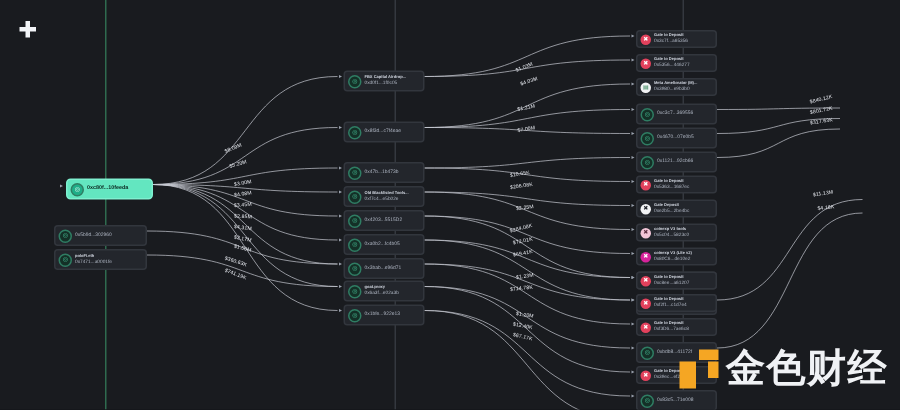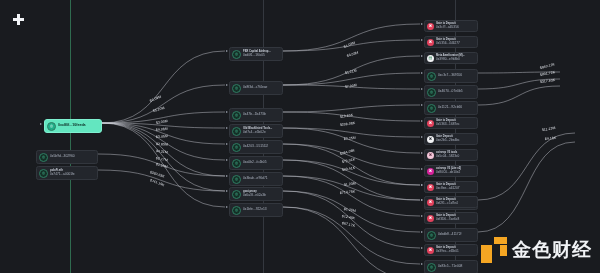--- a/index.html
+++ b/index.html
@@ -41,21 +41,21 @@
          border-top:1.6px solid transparent;border-bottom:1.6px solid transparent;}
 
   .cursor{position:absolute;left:13px;top:14px;width:11px;height:11px;}
   .cursor div{position:absolute;background:#f2f4f7;}
 
   .wm{position:absolute;right:8px;bottom:10px;display:flex;align-items:center;gap:5px;}
   .wm .logo{width:26px;height:26px;position:relative;}
   .wm .logo .b1{position:absolute;left:0;top:8px;width:11px;height:18px;background:#f5a623;}
   .wm .logo .b2{position:absolute;left:13px;top:0;width:13px;height:7px;background:#f5a623;}
   .wm .logo .b3{position:absolute;left:19px;top:8px;width:7px;height:11px;background:#f5a623;}
-  .wm .cn{font-size:19px;color:#f0f2f5;font-weight:bold;letter-spacing:1px;
+  .wm .cn{font-size:26px;color:#f0f2f5;font-weight:bold;letter-spacing:1px;
           font-family:Liberation Mono, monospace;}
 </style>
 </head>
 <body>
 
 <div id="canvas">
 
   <div class="vline" style="left:70px;background:#2f6b4f;"></div>
   <div class="vline" style="left:263px;background:#34383f;"></div>
   <div class="vline" style="left:455px;background:#34383f;"></div>

